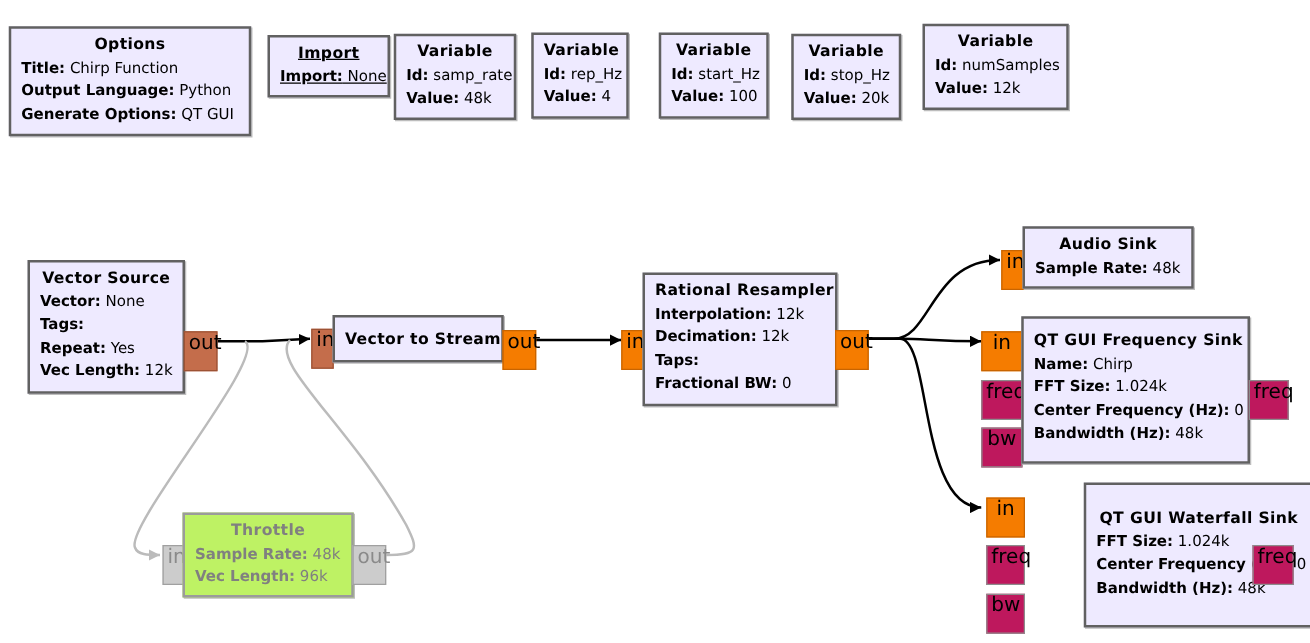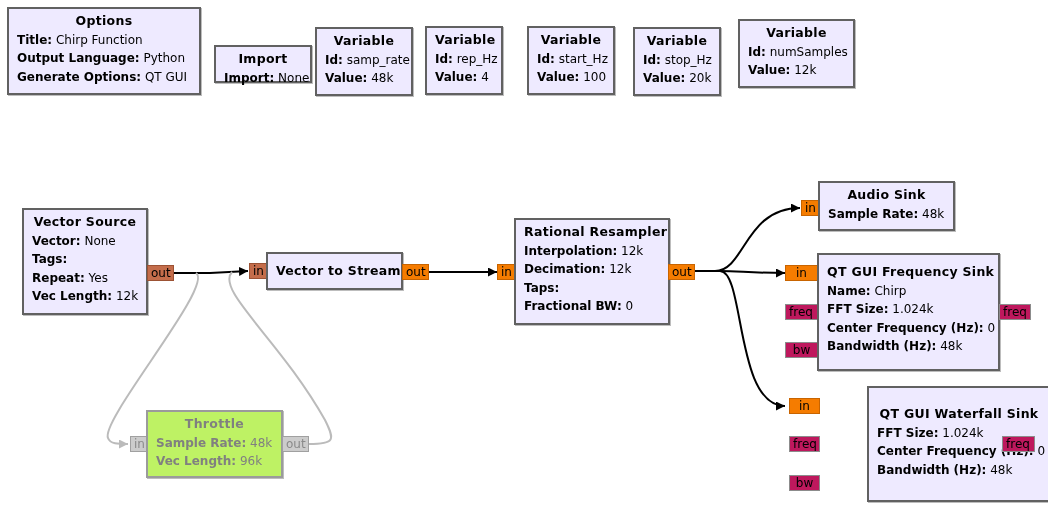--- a/index.html
+++ b/index.html
@@ -3,21 +3,21 @@
 <meta charset="utf-8">
 <style>
   html, body { margin: 0; padding: 0; }
   body { width: 1048px; height: 514px; background: #ffffff; position: relative; overflow: hidden;
          font-family: "DejaVu Sans", sans-serif; font-size: 12px; color: #000; }
   .block { position: absolute; background: #eeeaff; border: 2px solid #616161; box-sizing: border-box;
            box-shadow: 1px 1px 0 #bdbdbd; padding: 3px 8px; line-height: 18.5px; white-space: nowrap; }
   .block.disabled { background: #bef264; color: #808080; border-color: #9b9b9b; }
   .title { font-weight: bold; text-align: center; font-size: 12.5px; letter-spacing: 0.3px; }
   .param .k { font-weight: bold; }
-  .port { position: absolute; height: 16px; line-height: 15px; font-size: 12px; box-sizing: border-box;
+  .port { position: absolute; height: 32px; line-height: 15px; font-size: 16px; box-sizing: border-box;
           padding: 0 3px; border: 1px solid; }
   .port.vec { background: #c46d4b; border-color: #9c5234; color: #000; }
   .port.cpx { background: #f57c00; border-color: #c86400; color: #000; }
   .port.msg { background: #be185d; border-color: #8c8c8c; color: #000; }
   .port.dis { background: #cccccc; border-color: #a0a0a0; color: #8a8a8a; }
   svg#wires { position: absolute; left: 0; top: 0; width: 1048px; height: 514px; pointer-events: none; }
 </style>
 </head>
 <body>
 
@@ -32,28 +32,28 @@
   </defs>
   <path d="M174,273 L210,273 L248,271" stroke="#000" stroke-width="2" fill="none" marker-end="url(#ah)"></path>
   <path d="M196,273 C215,285 100,420 108,438 C110,444 118,444 128,444" stroke="#bbb" stroke-width="2" fill="none" marker-end="url(#ahg)"></path>
   <path d="M309,444 C335,444 335,440 325,420 C280,340 215,290 232,272" stroke="#bbb" stroke-width="2" fill="none"></path>
   <path d="M428,272 L497,272" stroke="#000" stroke-width="2" fill="none" marker-end="url(#ah)"></path>
   <path d="M695,271 L715,271 C745,271 745,208 800,208" stroke="#000" stroke-width="2" fill="none" marker-end="url(#ah)"></path>
   <path d="M695,271 L720,271 C740,271 750,273 785,273" stroke="#000" stroke-width="2" fill="none" marker-end="url(#ah)"></path>
   <path d="M695,271 L720,271 C745,271 735,406 785,406" stroke="#000" stroke-width="2" fill="none" marker-end="url(#ah)"></path>
 </svg>
 
-<div class="block" style="left:7px;top:7px;width:194px;height:88px;">
+<div class="block" style="left:7px;top:21px;width:194px;height:88px;">
   <div class="title">Options</div>
   <div class="param"><span class="k">Title:</span><span> Chirp Function</span></div>
   <div class="param"><span class="k">Output Language:</span><span> Python</span></div>
   <div class="param"><span class="k">Generate Options:</span><span> QT GUI</span></div>
 </div>
 
-<div class="block" style="left:214px;top:45px;width:98px;height:38px;">
+<div class="block" style="left:214px;top:28px;width:98px;height:50px;text-decoration:underline;">
   <div class="title">Import</div>
   <div class="param"><span class="k">Import:</span><span> None</span></div>
 </div>
 
 <div class="block" style="left:315px;top:27px;width:98px;height:69px;">
   <div class="title">Variable</div>
   <div class="param"><span class="k">Id:</span><span> samp_rate</span></div>
   <div class="param"><span class="k">Value:</span><span> 48k</span></div>
 </div>
 <div class="block" style="left:425px;top:26px;width:78px;height:69px;">

